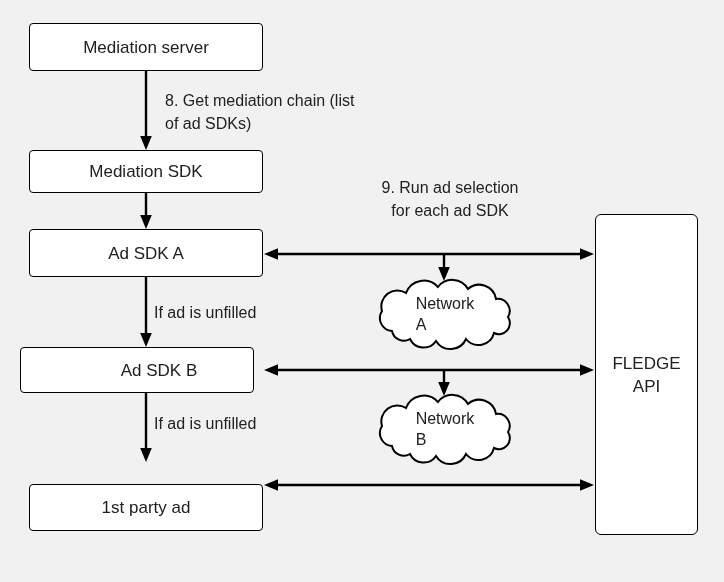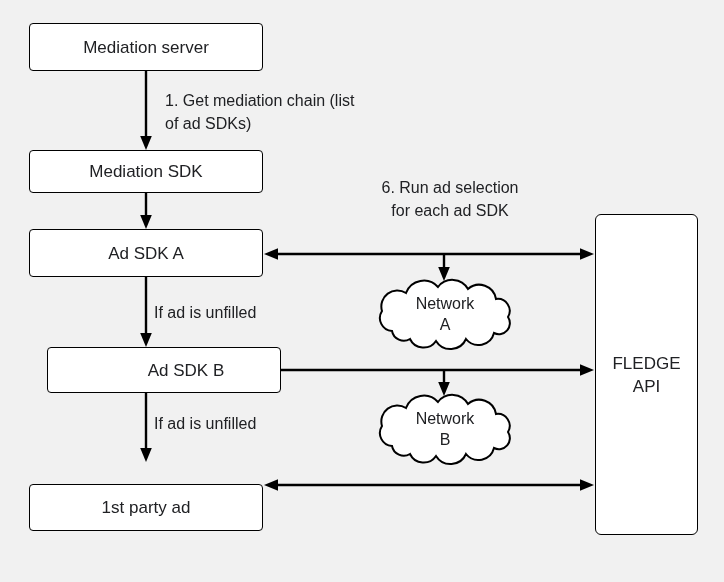--- a/index.html
+++ b/index.html
@@ -34,21 +34,21 @@
     font-size: 17px;
     color: #202124;
     box-sizing: border-box;
     text-align: center;
     white-space: pre-line;
     line-height: 23px;
   }
   .node-mediation-server { left: 29px;  top: 23px;  width: 234px; height: 48px; }
   .node-mediation-sdk    { left: 29px;  top: 150px; width: 234px; height: 43px; }
   .node-ad-sdk-a         { left: 29px;  top: 229px; width: 234px; height: 48px; }
-  .node-ad-sdk-b         { left: 47px;  top: 347px; width: 234px; height: 46px; padding-left: 44px; }
+  .node-ad-sdk-b         { left: 20px;  top: 347px; width: 234px; height: 46px; padding-left: 44px; }
   .node-first-party-ad   { left: 29px;  top: 484px; width: 234px; height: 47px; }
   .node-fledge-api       { left: 595px; top: 214px; width: 103px; height: 321px; border-radius: 6px; }
 
   .label {
     position: absolute;
     font-size: 16px;
     line-height: 23px;
     white-space: pre-line;
     color: #202124;
   }
@@ -56,21 +56,20 @@
   .label-step2 { left: 365px; top: 176px; width: 170px; text-align: center; }
   .label-unfilled-a { left: 154px; top: 301px; }
   .label-unfilled-b { left: 154px; top: 412px; }
   .label-step3 { left: 278px; top: 493px; }
 
   .cloud-label {
     position: absolute;
     font-size: 16px;
     line-height: 21px;
     white-space: pre-line;
-    text-align: center;
     display: flex;
     align-items: center;
     justify-content: center;
     color: #202124;
   }
   .cloud-label-a { left: 372px; top: 281px; width: 146px; height: 66px; }
   .cloud-label-b { left: 372px; top: 396px; width: 146px; height: 66px; }
 </style>
 </head>
 <body>
@@ -139,20 +138,20 @@
   <div class="node node-ad-sdk-b">Ad SDK B</div>
   <div class="node node-first-party-ad">1st party ad</div>
   <div class="node node-fledge-api">FLEDGE
 API</div>
 
   <div class="cloud-label cloud-label-a">Network
 A</div>
   <div class="cloud-label cloud-label-b">Network
 B</div>
 
-  <div class="label label-step1">1. Get mediation chain (list
+  <div class="label label-step1">8. Get mediation chain (list
 of ad SDKs)</div>
-  <div class="label label-step2">6. Run ad selection
+  <div class="label label-step2">9. Run ad selection
 for each ad SDK</div>
   <div class="label label-unfilled-a">If ad is unfilled</div>
   <div class="label label-unfilled-b">If ad is unfilled</div>
 
 </div>
 
 </body></html>

